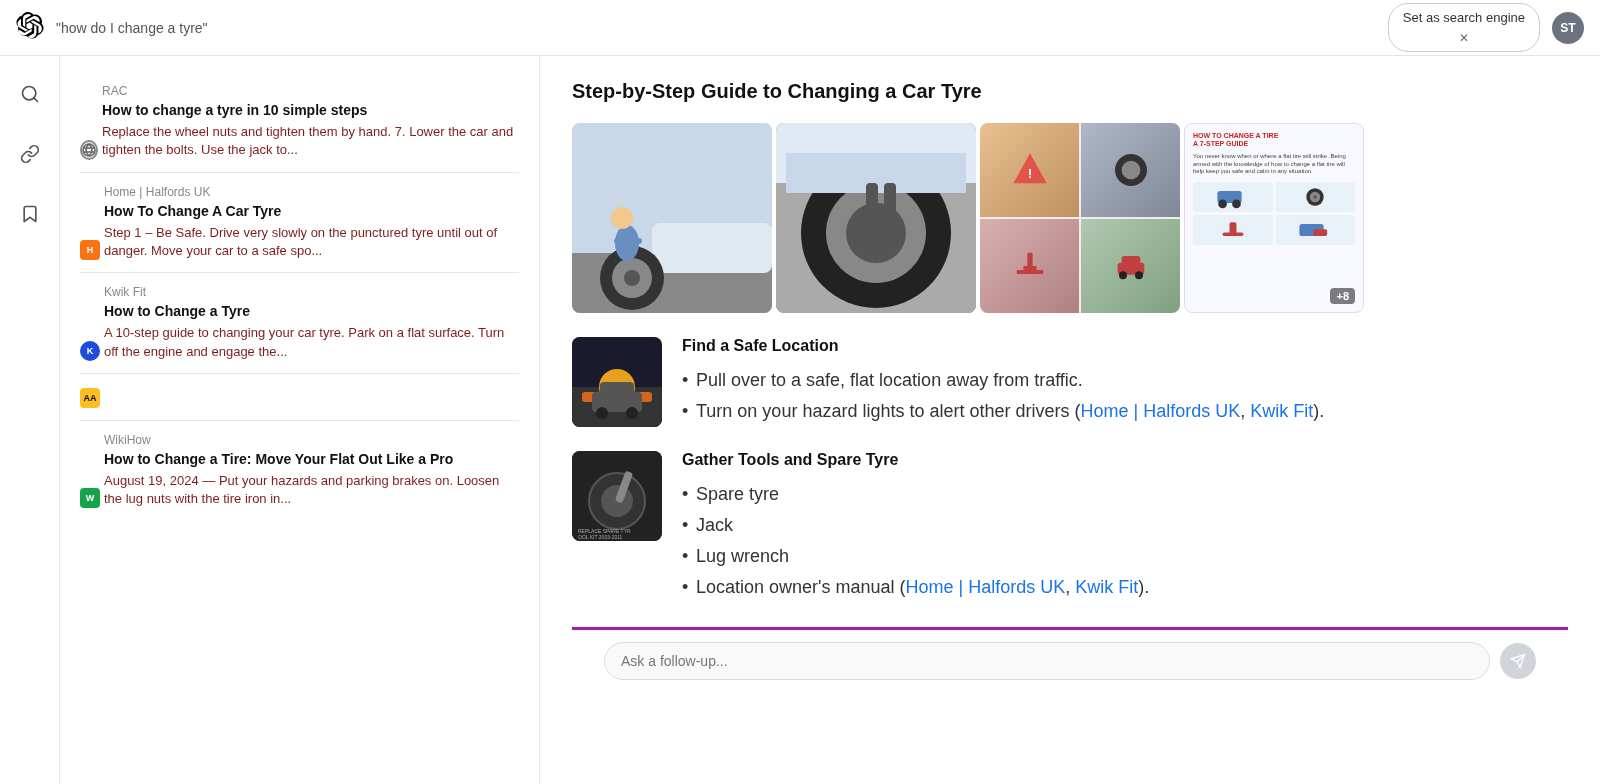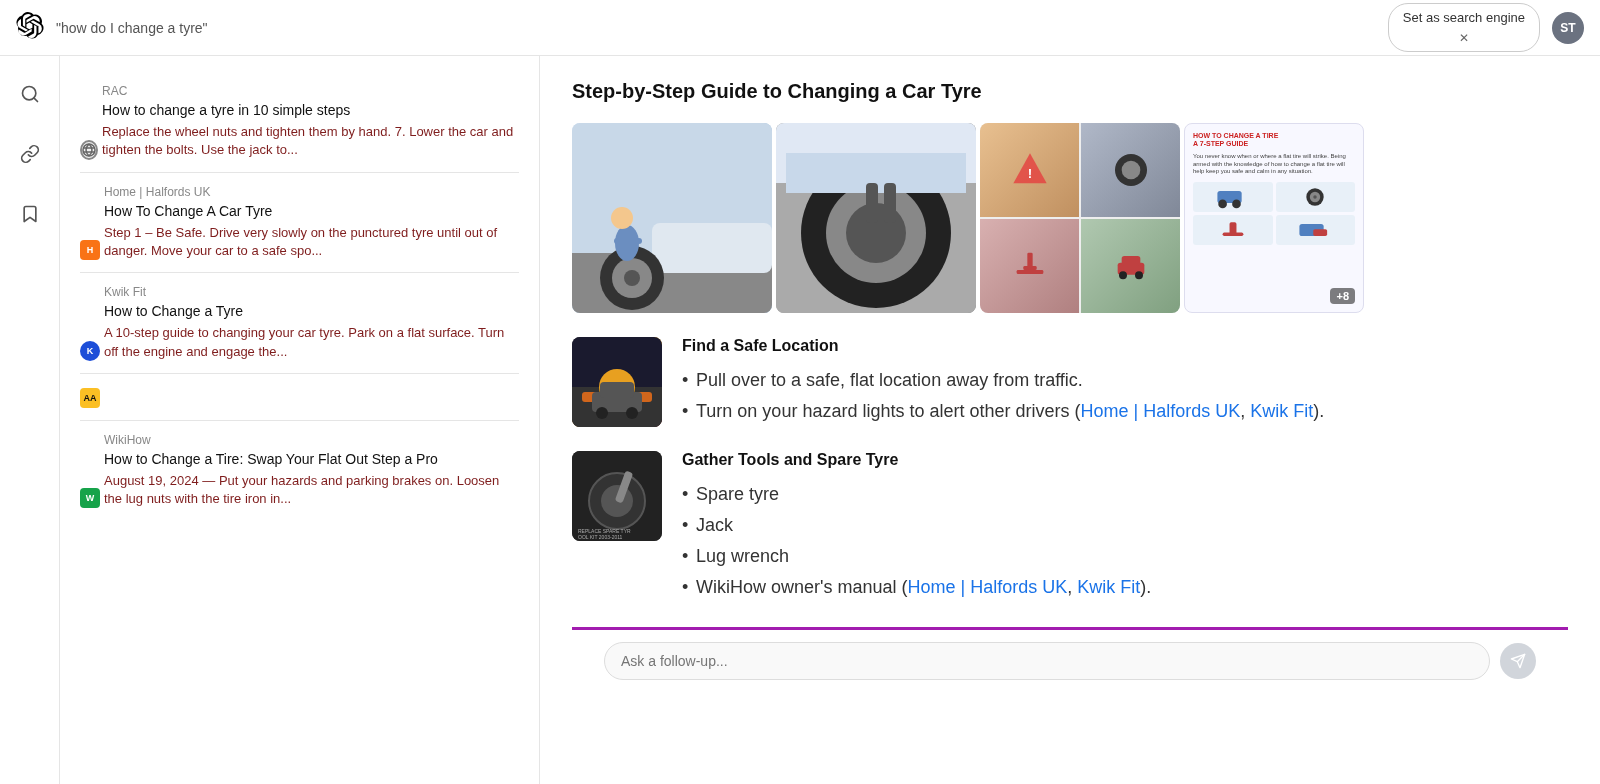--- a/index.html
+++ b/index.html
@@ -106,21 +106,21 @@
       font-weight: 700;
     }
     .source-content {}
     .source-site {
       font-size: 12px;
       color: #888;
       margin-bottom: 3px;
     }
     .source-title {
       font-size: 14px;
-      font-weight: 400;
+      font-weight: 700;
       color: #111;
       margin-bottom: 4px;
       line-height: 1.3;
     }
     .source-snippet {
       font-size: 13px;
       color: #7f1d1d;
       line-height: 1.4;
     }
 
@@ -395,21 +395,21 @@
 
     <div class="source-item">
       <div class="aa-icon source-favicon">AA</div>
     </div>
     <hr class="divider-line">
 
     <div class="source-item">
       <div class="wikihow-icon source-favicon">W</div>
       <div class="source-content">
         <div class="source-site">WikiHow</div>
-        <div class="source-title">How to Change a Tire: Swap Your Flat Out Step a Pro</div>
+        <div class="source-title">How to Change a Tire: Move Your Flat Out Like a Pro</div>
         <div class="source-snippet">August 19, 2024 — Put your hazards and parking brakes on. Loosen the lug nuts with the tire iron in...</div>
       </div>
     </div>
   </div>
 
   <div class="main-content">
     <h1 class="content-title">Step-by-Step Guide to Changing a Car Tyre</h1>
 
     <div class="image-strip">
 
@@ -562,21 +562,21 @@
           <text x="6" y="88" font-size="5" fill="#aaa" font-family="sans-serif">OOL KIT 2003-2011</text>
         </svg>
       </div>
       <div class="section-content">
         <div class="section-title">Gather Tools and Spare Tyre</div>
         <ul class="section-list">
           <li>Spare tyre</li>
           <li>Jack</li>
           <li>Lug wrench</li>
           <li>
-            <span>WikiHow owner's manual</span>
+            <span>Location owner's manual</span>
             <span> (</span><a href="#" class="link-blue">Home | Halfords UK</a><span>, </span><a href="#" class="link-blue">Kwik Fit</a><span>).</span>
           </li>
         </ul>
       </div>
     </div>
 
     <div class="followup-bar">
       <input class="followup-input" type="text" placeholder="Ask a follow-up..." style="">
       <button class="followup-send">
         <svg viewBox="0 0 24 24" fill="none" width="16" height="16">

